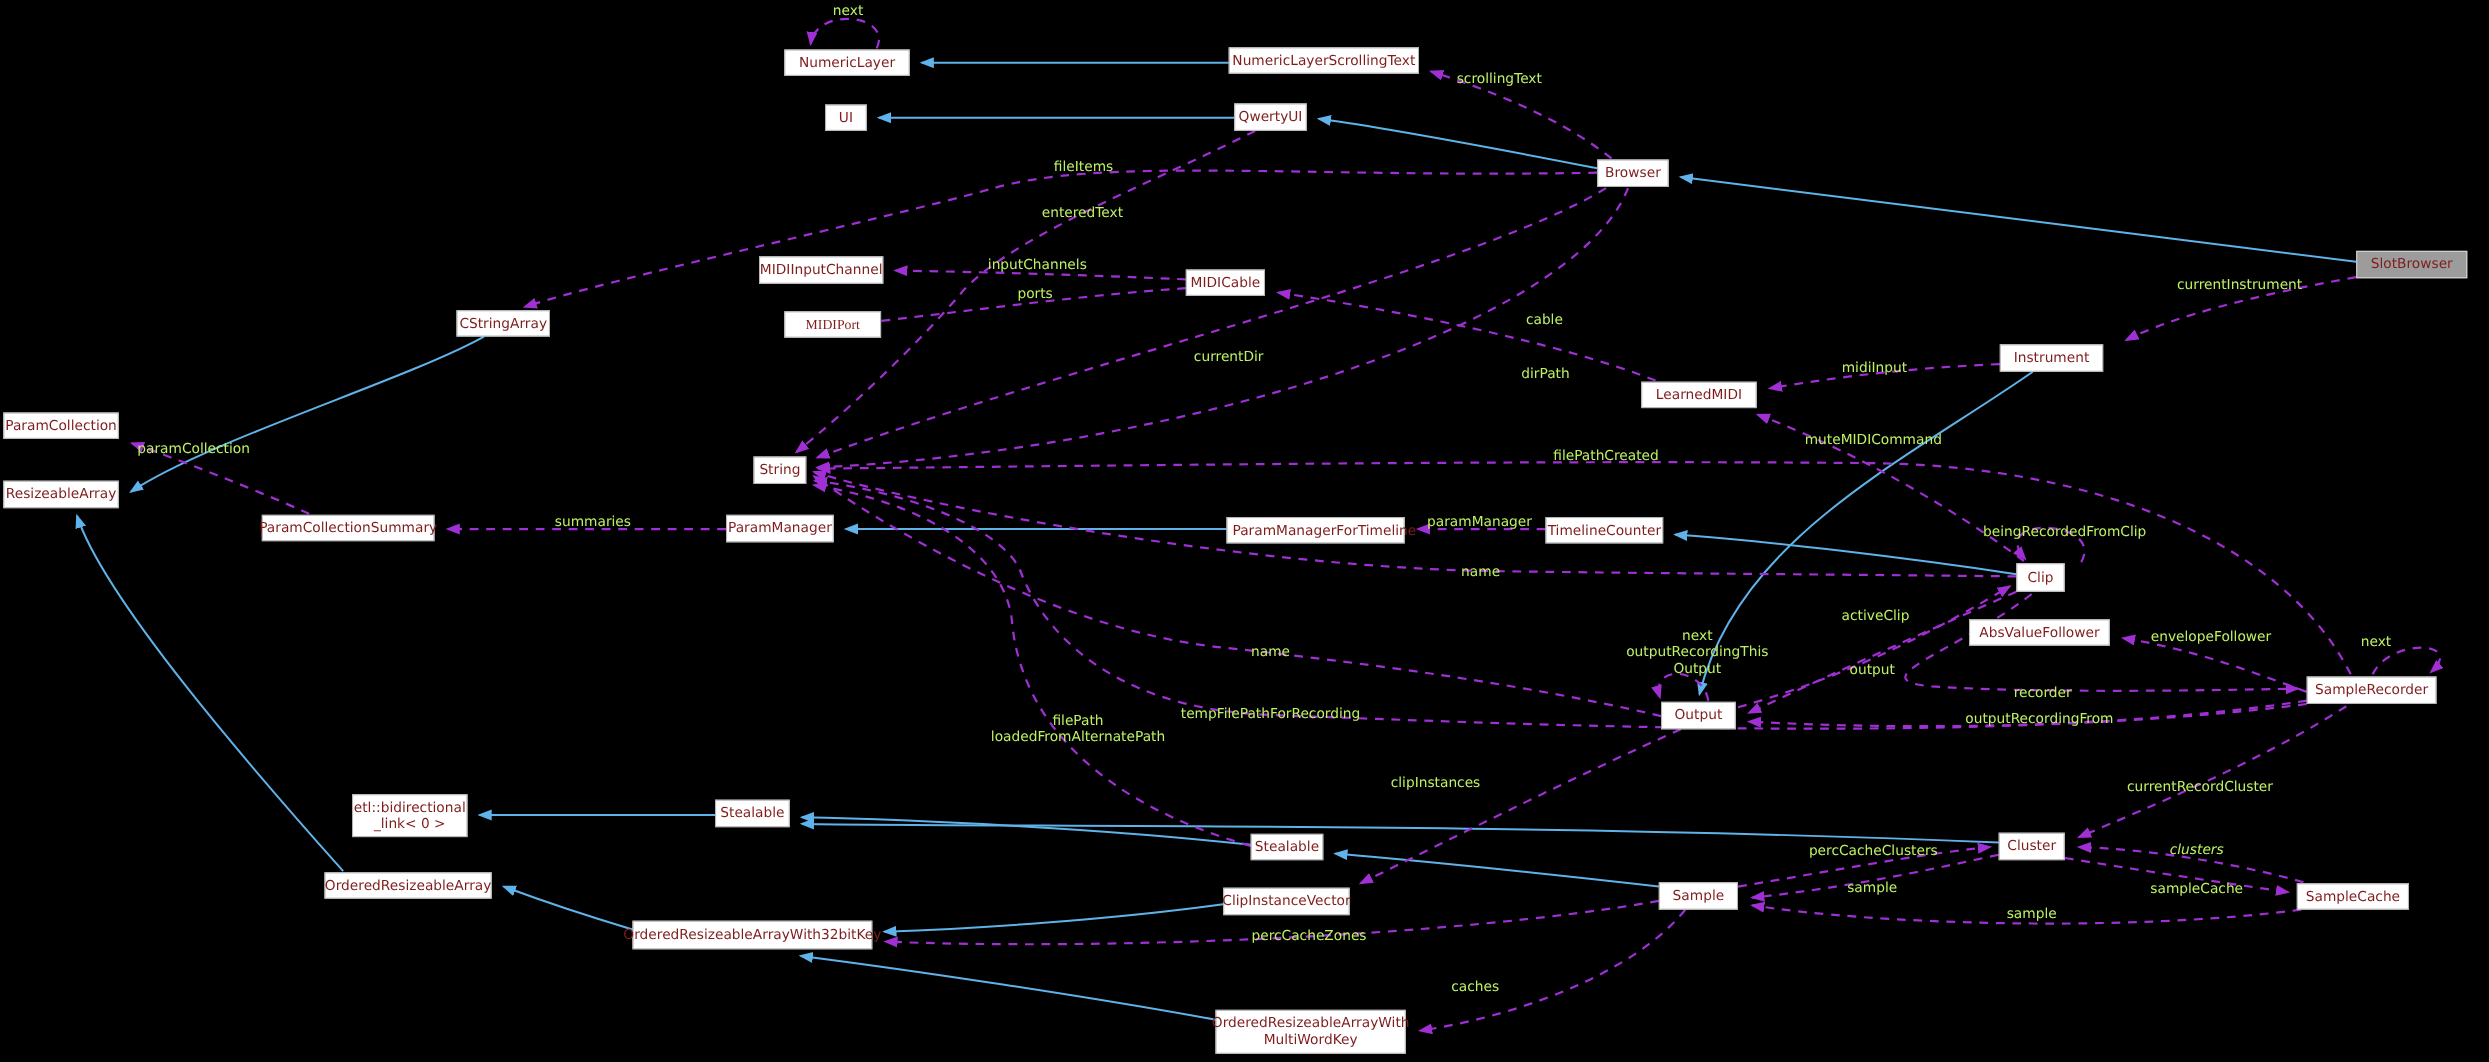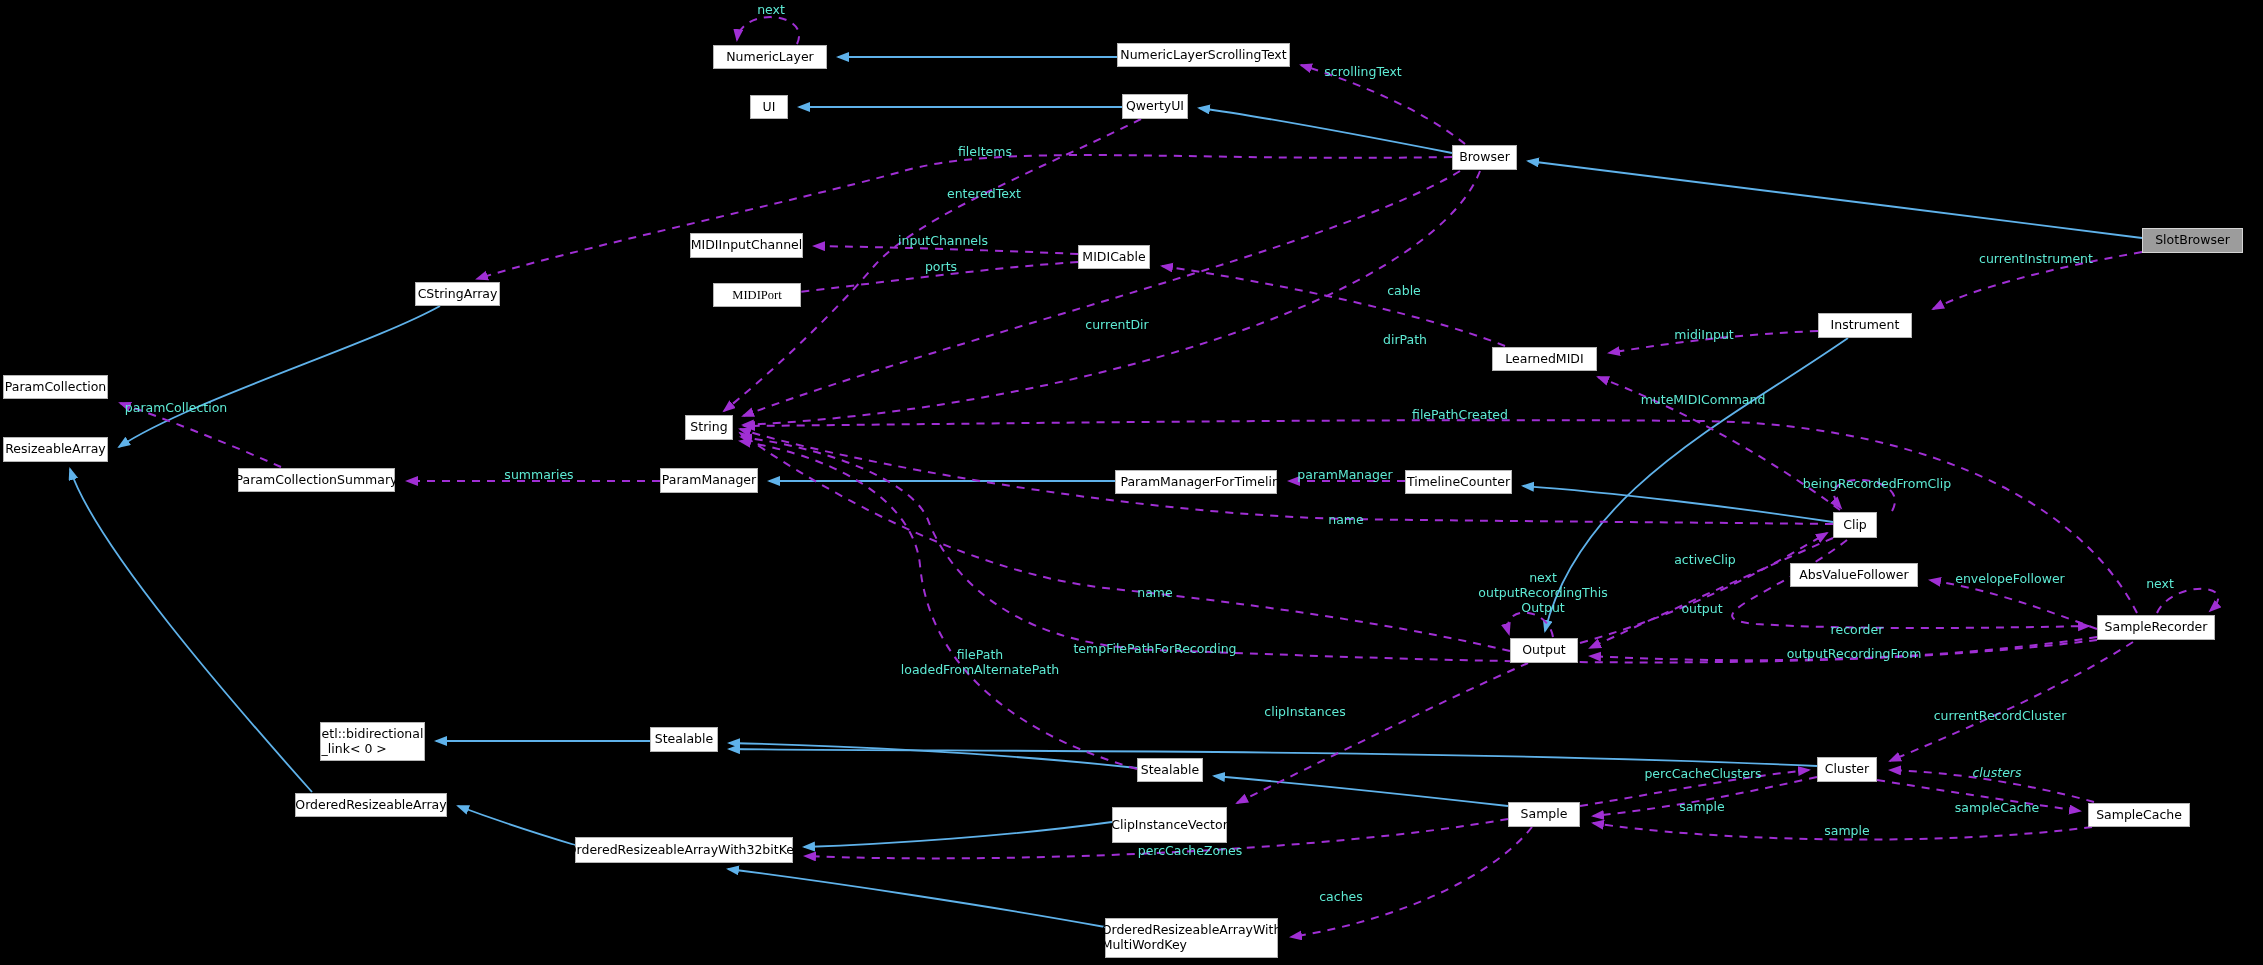--- a/index.html
+++ b/index.html
@@ -1,23 +1,23 @@
 <!DOCTYPE html>
 <html><head>
 <meta charset="utf-8">
 <style>
   html,body{margin:0;padding:0;background:#000;}
   .canvas{position:relative;width:2263px;height:965px;background:#000;overflow:hidden;
           font-family:"DejaVu Sans","Liberation Sans",sans-serif;}
   .edges-layer{position:absolute;left:0;top:0;width:2263px;height:965px;}
   .node{position:absolute;box-sizing:border-box;background:#fff;border:1.5px solid #b6b6b6;
-        color:#000000;display:flex;align-items:center;justify-content:center;
-        font-size:12.5px;line-height:1.18;white-space:pre-line;text-align:left;cursor:pointer;}
+        color:#7f1d1d;display:flex;align-items:center;justify-content:center;
+        font-size:12.5px;line-height:1.18;white-space:pre-line;text-align:center;cursor:pointer;}
   .node.highlight{background:#9c9c9c;border-color:#d4d4d4;}
-  .edge-label{position:absolute;transform:translate(-50%,-50%);color:#5eead4;
+  .edge-label{position:absolute;transform:translate(-50%,-50%);color:#bef264;
         font-size:12.5px;line-height:1.2;white-space:pre-line;text-align:center;pointer-events:none;}
 </style>
 </head>
 <body>
 
 <div class="canvas">
   <svg class="edges-layer" width="2263" height="965" viewBox="0 0 2263 965" xmlns="http://www.w3.org/2000/svg">
     <defs>
       <marker id="arrow-inherit" markerWidth="15" markerHeight="12" refX="11" refY="5" orient="auto" markerUnits="userSpaceOnUse">
         <path d="M0,0 L13,5 L0,10 z" fill="#5fb2ea"></path>
@@ -146,21 +146,21 @@
       <div class="node" style="left: 1818px; top: 313px; width: 94px; height: 25px;">Instrument</div>
       <div class="node" style="left: 1833px; top: 512px; width: 44px; height: 26px;">Clip</div>
       <div class="node" style="left: 1790px; top: 563px; width: 128px; height: 24px;">AbsValueFollower</div>
       <div class="node" style="left: 2097px; top: 615px; width: 118px; height: 25px;">SampleRecorder</div>
       <div class="node" style="left: 1510px; top: 638px; width: 68px; height: 25px;">Output</div>
       <div class="node" style="left: 320px; top: 722px; width: 105px; height: 39px;">etl::bidirectional
 _link&lt; 0 &gt;</div>
       <div class="node" style="left: 650px; top: 727px; width: 68px; height: 25px;">Stealable</div>
       <div class="node" style="left: 295px; top: 793px; width: 152px; height: 24px;">OrderedResizeableArray</div>
       <div class="node" style="left: 1137px; top: 758px; width: 66px; height: 24px;">Stealable</div>
-      <div class="node" style="left: 1112px; top: 807px; width: 115px; height: 36px;">ClipInstanceVector</div>
+      <div class="node" style="left: 1112px; top: 807px; width: 115px; height: 25px;">ClipInstanceVector</div>
       <div class="node" style="left: 1508px; top: 802px; width: 72px; height: 25px;">Sample</div>
       <div class="node" style="left: 575px; top: 837px; width: 218px; height: 26px;">OrderedResizeableArrayWith32bitKey</div>
       <div class="node" style="left: 1817px; top: 757px; width: 60px; height: 25px;">Cluster</div>
       <div class="node" style="left: 2088px; top: 803px; width: 102px; height: 24px;">SampleCache</div>
       <div class="node" style="left: 1105px; top: 918px; width: 173px; height: 40px;">OrderedResizeableArrayWith
 MultiWordKey</div>
     </div>
 </div>
 
 </body></html>

